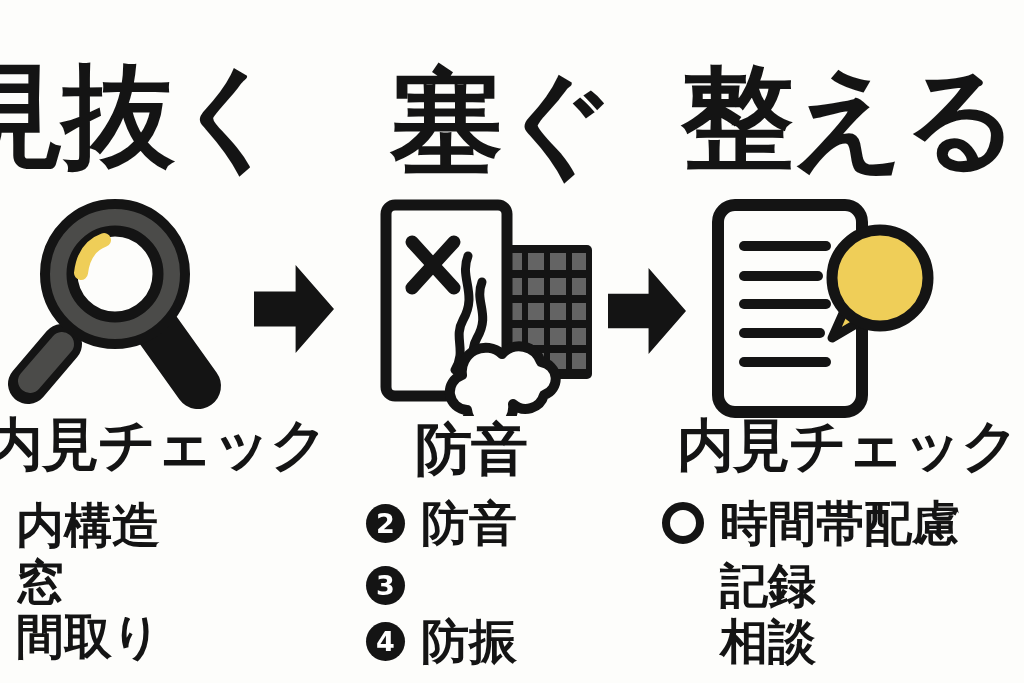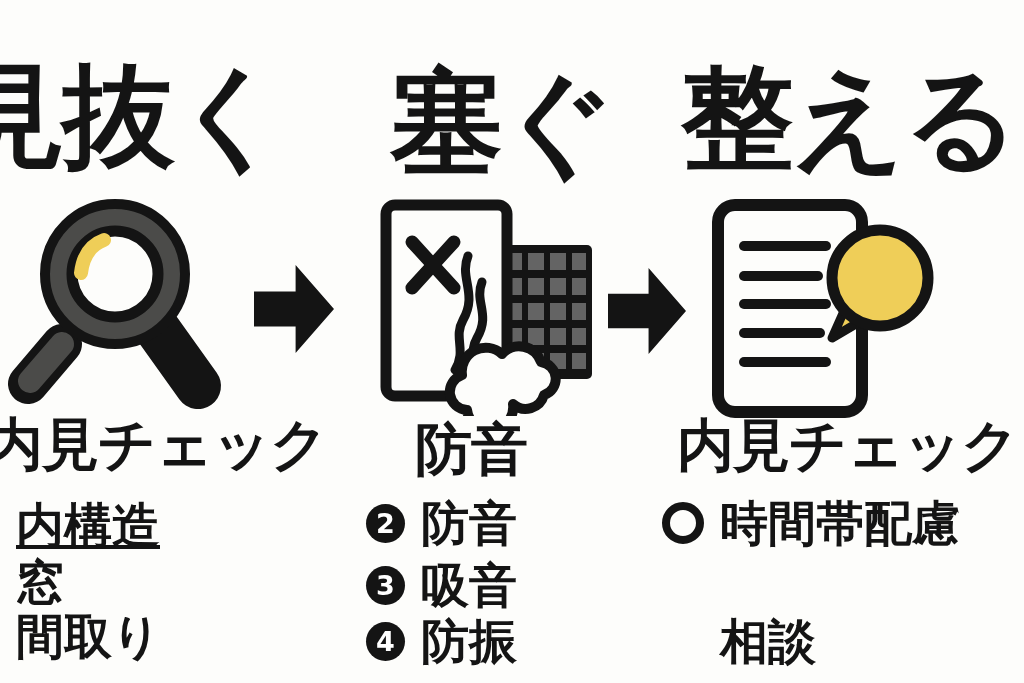--- a/index.html
+++ b/index.html
@@ -78,21 +78,21 @@
   <line x1="158" y1="138" x2="198" y2="194" stroke="#141414" stroke-width="46" stroke-linecap="round"></line>
 
   <circle cx="115" cy="82" r="70" fill="#4b4b49" stroke="#141414" stroke-width="10"></circle>
   <circle cx="115" cy="82" r="43" fill="#fdfdfb" stroke="#141414" stroke-width="11"></circle>
 
   <path d="M 104 48 C 90 53 83 64 81 81" fill="none" stroke="#efce58" stroke-width="14" stroke-linecap="round"></path>
 </svg>
 
 <div class="abs caption" style="left:-14px;top:416px;">内見チェック</div>
 
-<div class="abs item" style="left:16px;top:500px;text-decoration:underline;">
+<div class="abs item" style="left:16px;top:500px;">
   <span>内構造</span>
 </div>
 <div class="abs item" style="left:16px;top:557px;">
   <span>窓</span>
 </div>
 <div class="abs item" style="left:16px;top:612px;font-family:Liberation Serif, serif;">
   <span>間取り</span>
 </div>
 
 <div class="abs arrow" style="left:254px;top:265px;width:80px;height:88px;"></div>
@@ -145,21 +145,20 @@
 </svg>
 
 <div class="abs caption" style="left:415px;top:421px;">防音</div>
 
 <div class="abs item" style="left:366px;top:498px;">
   <span class="num-badge">2</span>
   <span>防音</span>
 </div>
 <div class="abs item" style="left:366px;top:560px;">
   <span class="num-badge">3</span>
-  <span>吸音</span>
 </div>
 <div class="abs item" style="left:366px;top:616px;">
   <span class="num-badge">4</span>
   <span>防振</span>
 </div>
 
 <div class="abs arrow" style="left:608px;top:268px;width:78px;height:86px;"></div>
 
 <div class="abs hdr" style="left:681px;top:62px;font-family:Liberation Serif, serif;">整える</div>
 
@@ -181,17 +180,18 @@
 </svg>
 
 <div class="abs caption" style="left:677px;top:417px;">内見チェック</div>
 
 <div class="abs item" style="left:662px;top:498px;align-items:center;">
   <span class="ring-bullet"></span>
   <span>時間帯配慮</span>
 </div>
 <div class="abs item" style="left:662px;top:560px;">
   <span class="bullet-spacer"></span>
+  <span>記録</span>
 </div>
 <div class="abs item" style="left:662px;top:616px;">
   <span class="bullet-spacer"></span>
   <span>相談</span>
 </div>
 
 </body></html>

